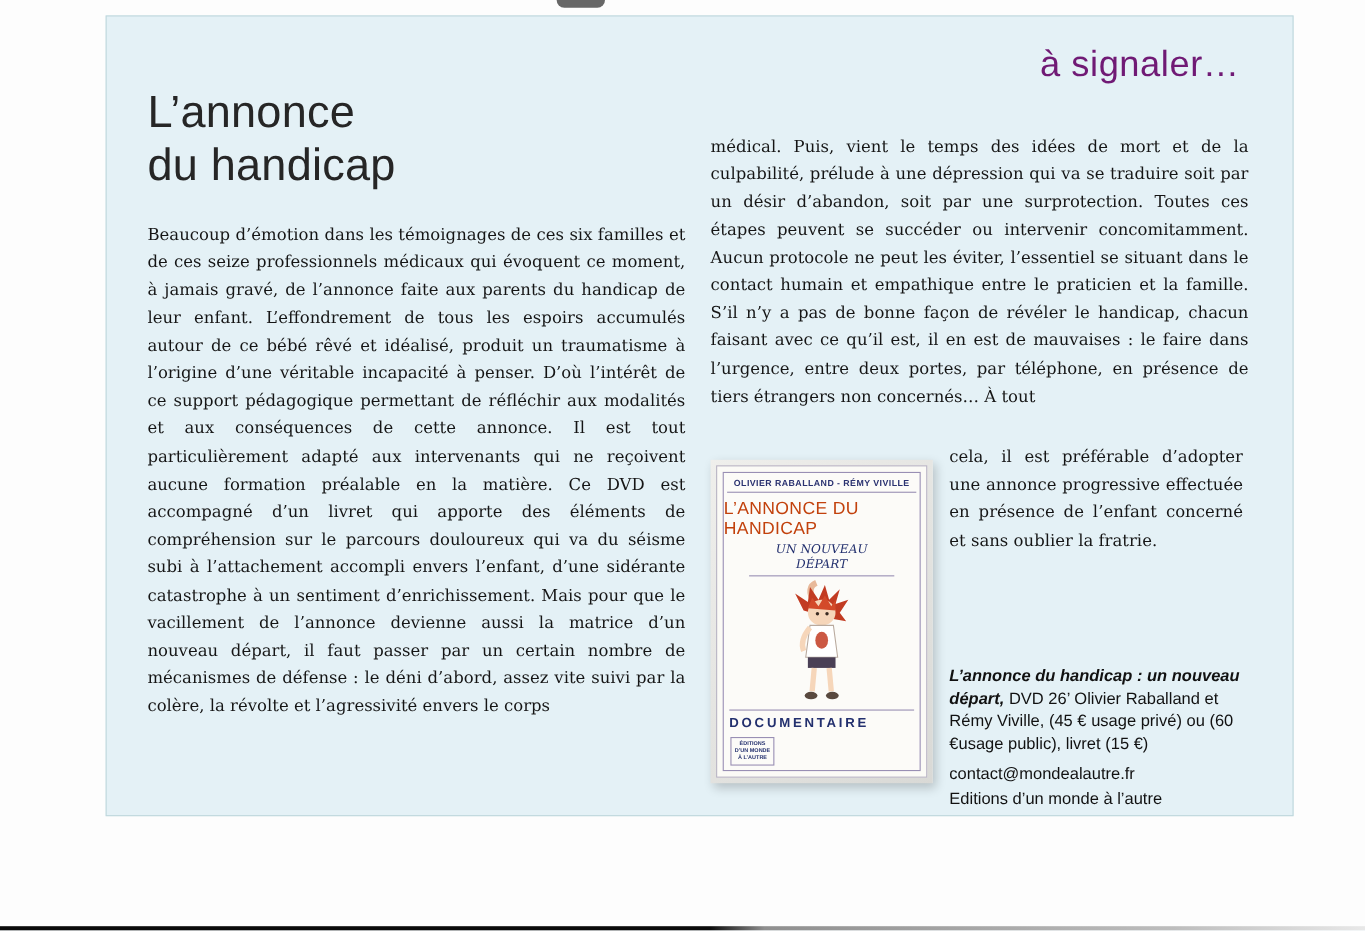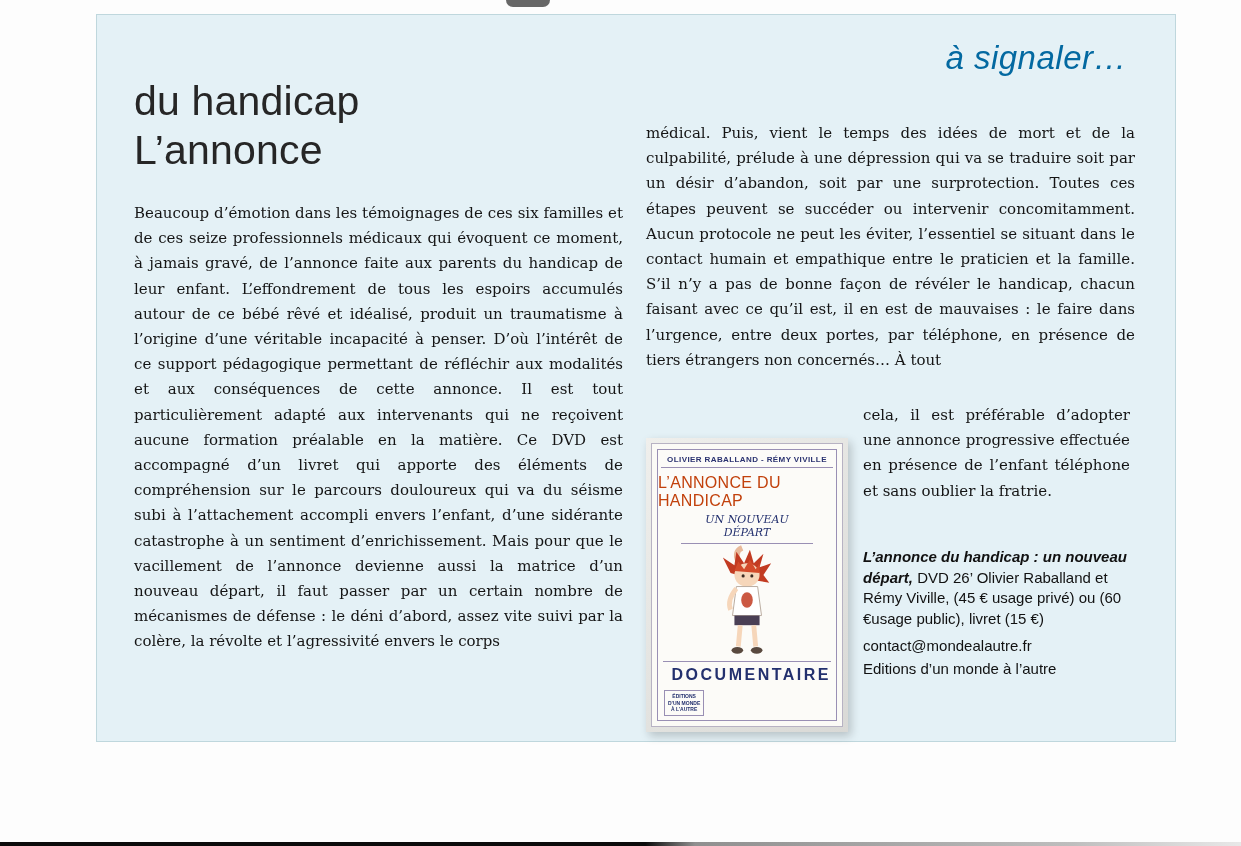--- a/index.html
+++ b/index.html
@@ -10,55 +10,55 @@
   .panel{position:absolute;left:96px;top:14px;width:1080px;height:728px;
          background:#e4f1f6;border:1px solid #bfd7dd;box-sizing:border-box;}
 
   .smudge{position:absolute;left:506px;top:0;width:44px;height:7px;background:#4c4c4c;
           border-radius:0 0 8px 8px;opacity:.85;}
   .scan-bottom{position:absolute;left:0;bottom:0;width:100%;height:4px;
           background:linear-gradient(to right,#0b0b0b 0%,#0b0b0b 52%,#8f8f8f 56%,#bdbdbd 86%,#e8e8e8 100%);}
 
   .section-label{position:absolute;top:24px;right:48px;
           font-family:"Liberation Sans",sans-serif;font-size:33px;font-weight:500;
-          color:#0369a1;letter-spacing:.5px;font-style:italic;}
+          color:#701a75;letter-spacing:.5px;}
 
   .title{position:absolute;left:37px;top:62px;margin:0;
          font-family:"Liberation Sans",sans-serif;font-weight:500;
          font-size:41px;line-height:49px;color:#262626;letter-spacing:.2px;}
   .title span{display:block;}
 
   .col{position:absolute;font-family:"DejaVu Serif",serif;font-size:15px;
        line-height:25.2px;color:#151515;text-align:justify;}
   .col-left{left:37px;top:186px;width:489px;}
   .col-right-top{left:549px;top:106px;width:489px;}
   .wrap-text{left:766px;top:388px;width:267px;}
 
   
-  .dvd{position:absolute;left:549px;top:423px;width:202px;height:294px;
+  .dvd{position:absolute;left:549px;top:403px;width:202px;height:294px;
        background:linear-gradient(135deg,#efefec,#d9d9d6);padding:5px;box-sizing:border-box;
        box-shadow:3px 4px 9px rgba(0,0,0,.20);}
   .dvd-box{width:100%;height:100%;background:#fbfaf6;border:1px solid #b7b2c3;
        box-sizing:border-box;display:flex;}
   .dvd-inner{flex:1;margin:5px;border:1px solid #998fb4;display:flex;flex-direction:column;
        align-items:center;box-sizing:border-box;background:#fcfbf8;}
   .dvd-authors{font-size:8px;font-weight:700;color:#2a3270;letter-spacing:.4px;
        padding:5px 2px 3px;border-bottom:1px solid #998fb4;width:calc(100% - 10px);
        text-align:center;}
   .dvd-title{font-size:16px;font-weight:400;color:#c2410c;margin-top:6px;letter-spacing:.3px;}
   .dvd-subtitle{font-family:"DejaVu Serif",serif;font-style:italic;font-weight:400;
        font-size:11px;color:#23306e;margin-top:3px;padding-bottom:4px;
        border-bottom:1px solid #998fb4;width:74%;text-align:center;}
   .dvd-art{flex:1;display:flex;align-items:center;justify-content:center;width:100%;}
-  .dvd-genre{font-size:16px;font-weight:700;letter-spacing:2.5px;color:#23306e;
-       padding:4px 0;border-top:1px solid #998fb4;width:calc(100% - 10px);text-align:right;}
+  .dvd-genre{font-size:12px;font-weight:700;letter-spacing:2.5px;color:#23306e;
+       padding:4px 0;border-top:1px solid #998fb4;width:calc(100% - 10px);text-align:left;}
   .dvd-pub{align-self:flex-start;margin:2px 0 4px 6px;font-size:5px;font-weight:700;
        color:#23306e;border:1px solid #998fb4;padding:2px 3px;text-align:center;line-height:1.35;}
 
-  .caption{position:absolute;left:766px;top:532px;width:274px;
+  .caption{position:absolute;left:766px;top:590px;width:274px;
        font-family:"Liberation Sans",sans-serif;font-size:15px;line-height:20.5px;color:#111;}
   .cap-main{margin:0 0 7px 0;}
   .cap-lead{font-weight:700;font-style:italic;}
   .cap-line{margin-top:2px;}
 
   .footer{position:absolute;right:74px;top:778px;font-size:15px;color:#222;letter-spacing:.2px;}
   .f-bold{font-weight:700;}
   .f-page{font-weight:700;font-size:21px;margin-left:10px;vertical-align:-1px;}
 </style>
 </head>
@@ -66,22 +66,22 @@
 
 <div class="page">
 
   <div class="smudge"></div>
 
   <div class="panel">
 
     <div class="section-label">à signaler…</div>
 
     <h1 class="title">
+        <span>L’annonce</span>
         <span>du handicap</span>
-        <span>L’annonce</span>
       </h1>
 
     <div class="col col-left">Beaucoup d’émotion dans les témoignages de ces six familles et de ces seize professionnels médicaux qui évoquent ce moment, à jamais gravé, de l’annonce faite aux parents du handicap de leur enfant. L’effondrement de tous les espoirs accumulés autour de ce bébé rêvé et idéalisé, produit un traumatisme à l’origine d’une véritable incapacité à penser. D’où l’intérêt de ce support pédagogique permettant de réfléchir aux modalités et aux conséquences de cette annonce. Il est tout particulièrement adapté aux intervenants qui ne reçoivent aucune formation préalable en la matière. Ce DVD est accompagné d’un livret qui apporte des éléments de compréhension sur le parcours douloureux qui va du séisme subi à l’attachement accompli envers l’enfant, d’une sidérante catastrophe à un sentiment d’enrichissement. Mais pour que le vacillement de l’annonce devienne aussi la matrice d’un nouveau départ, il faut passer par un certain nombre de mécanismes de défense : le déni d’abord, assez vite suivi par la colère, la révolte et l’agressivité envers le corps</div>
 
     <div class="col col-right-top">médical. Puis, vient le temps des idées de mort et de la culpabilité, prélude à une dépression qui va se traduire soit par un désir d’abandon, soit par une surprotection. Toutes ces étapes peuvent se succéder ou intervenir concomitamment. Aucun protocole ne peut les éviter, l’essentiel se situant dans le contact humain et empathique entre le praticien et la famille. S’il n’y a pas de bonne façon de révéler le handicap, chacun faisant avec ce qu’il est, il en est de mauvaises : le faire dans l’urgence, entre deux portes, par téléphone, en présence de tiers étrangers non concernés… À tout</div>
 
     <div class="dvd">
       <div class="dvd-box">
         <div class="dvd-inner">
           <div class="dvd-authors">OLIVIER RABALLAND - RÉMY VIVILLE</div>
@@ -108,21 +108,21 @@
           <div class="dvd-genre">DOCUMENTAIRE</div>
           <div class="dvd-pub">
             <div>ÉDITIONS</div>
             <div>D’UN MONDE</div>
             <div>À L’AUTRE</div>
           </div>
         </div>
       </div>
     </div>
 
-    <div class="col wrap-text">cela, il est préférable d’adopter une annonce progressive effectuée en présence de l’enfant téléphone et sans oublier la fratrie.</div>
+    <div class="col wrap-text">cela, il est préférable d’adopter une annonce progressive effectuée en présence de l’enfant concerné et sans oublier la fratrie.</div>
 
     <div class="caption">
       <p class="cap-main"><span class="cap-lead">L’annonce du handicap : un nouveau départ,</span><span> DVD 26’ Olivier Raballand et Rémy Viville, (45 € usage privé) ou (60 €usage public), livret (15 €)</span></p>
       <div class="cap-line">contact@mondealautre.fr</div>
       <div class="cap-line">Editions d’un monde à l’autre</div>
     </div>
 
   </div>
 
 

